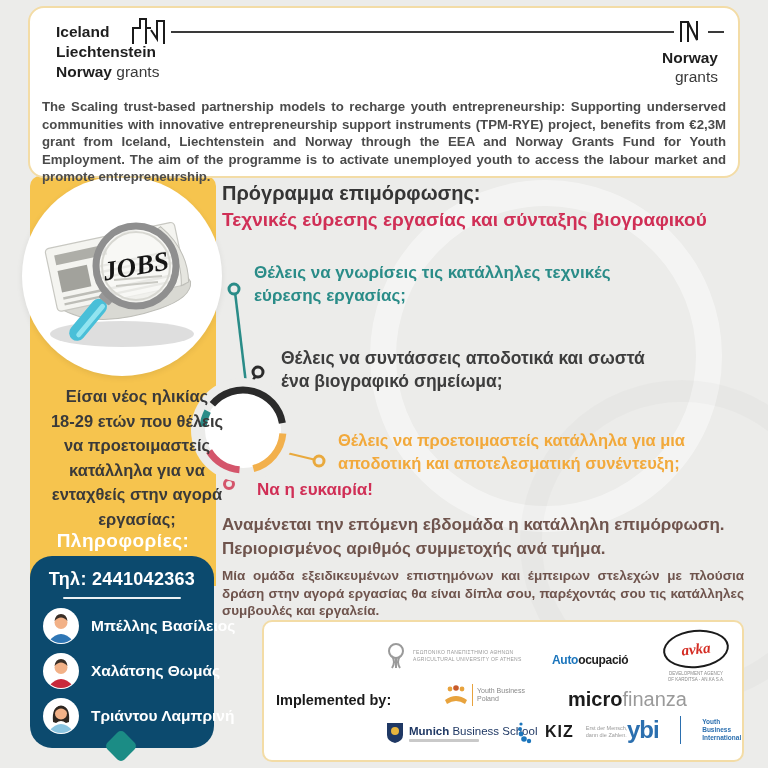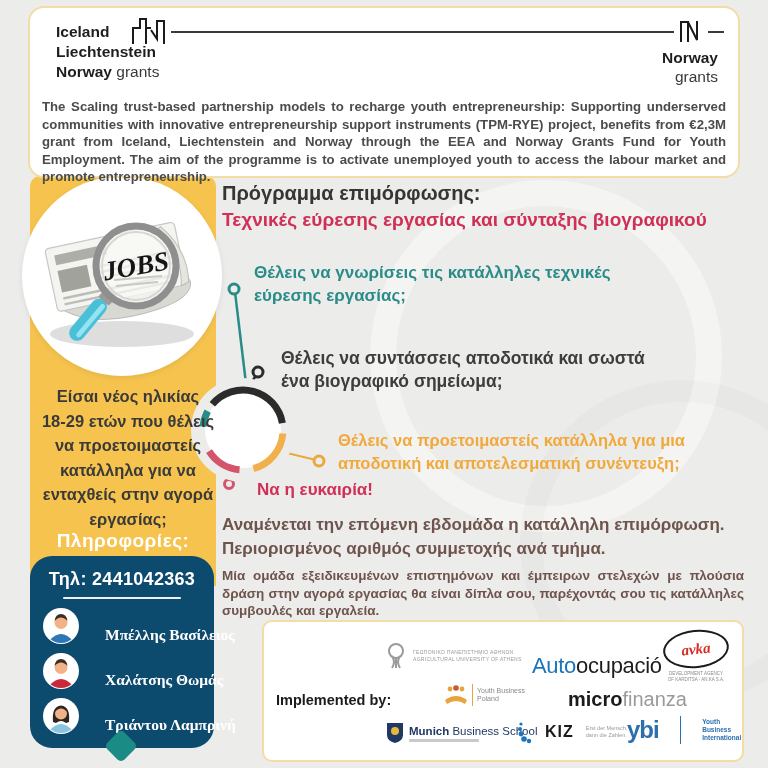--- a/index.html
+++ b/index.html
@@ -26,33 +26,33 @@
   .norway-text .b{font-weight:bold;}
   .norway-text .light{font-weight:normal;color:#3a3a3a;}
   .intro{position:absolute;left:12px;top:90px;width:684px;font-size:13.2px;font-weight:bold;color:#4b4b4b;
     line-height:17.5px;text-align:justify;}
 
   
   .sidebar{position:absolute;left:30px;top:176px;width:186px;height:410px;background:#F6C44E;
     border-radius:10px 10px 0 0;z-index:1;}
   .jobs-circle{position:absolute;left:22px;top:176px;width:200px;height:200px;background:#FFFFFF;border-radius:50%;
     z-index:2;box-shadow:0 2px 6px rgba(0,0,0,0.08);overflow:hidden;}
-  .sidebar-question{position:absolute;left:35px;top:384px;width:186px;z-index:3;text-align:center;
+  .sidebar-question{position:absolute;left:44px;top:384px;width:186px;z-index:3;text-align:center;
     font-size:16.5px;font-weight:bold;color:#3A3A3A;line-height:24.5px;white-space:pre-line;}
   .info-label{position:absolute;left:30px;top:530px;width:186px;z-index:3;text-align:center;
     font-size:19px;font-weight:bold;color:#FFFFFF;letter-spacing:0.5px;}
 
   
   .contact-card{position:absolute;left:30px;top:556px;width:184px;height:192px;background:#0c4a6e;
     border-radius:22px;z-index:4;}
   .contact-card::after{content:"";position:absolute;left:79px;bottom:-10px;width:24px;height:24px;
     background:#1B8C85;transform:rotate(45deg);border-radius:5px;}
   .phone{margin:13px 0 0 0;text-align:center;color:#FFFFFF;font-size:18px;font-weight:bold;letter-spacing:0.3px;}
   .phone-divider{width:118px;height:2px;background:rgba(255,255,255,0.92);margin:7px auto 2px auto;border-radius:1px;}
-  .contact-row{display:flex;align-items:flex-end;gap:26px;margin:9px 0 0 13px;font-family:Liberation Serif, serif;}
+  .contact-row{display:flex;align-items:center;gap:12px;margin:9px 0 0 13px;}
   .avatar{width:36px;height:36px;flex:0 0 36px;}
   .contact-name{color:#FFFFFF;font-size:15.5px;font-weight:bold;white-space:nowrap;}
 
   
   .main-title{position:absolute;left:222px;top:182px;font-size:20px;font-weight:bold;color:#353535;z-index:3;}
   .main-subtitle{position:absolute;left:222px;top:209px;font-size:19px;font-weight:bold;color:#D02F56;z-index:3;}
   .q{position:absolute;font-weight:bold;z-index:3;white-space:pre-line;line-height:23px;}
   .q1{left:254px;top:261px;width:380px;color:#2A8C88;font-size:17px;}
   .q2{left:281px;top:347px;width:380px;color:#3D3D3D;font-size:17.5px;}
   .q3{left:338px;top:429px;width:410px;color:#F2A93B;font-size:16.5px;}
@@ -64,21 +64,21 @@
 
   
   .hub-svg{position:absolute;left:190px;top:265px;width:150px;height:235px;z-index:2;}
 
   
   .partners-card{position:absolute;left:262px;top:620px;width:478px;height:138px;background:#FFFFFF;
     border:2px solid #F3DCA6;border-radius:10px;z-index:3;}
   .pc{position:absolute;}
   .aua{left:120px;top:20px;display:flex;align-items:center;gap:5px;}
   .aua-lines{font-size:5px;color:#9a9a9a;line-height:7px;letter-spacing:0.3px;white-space:pre-line;}
-  .autoocupacio{left:268px;top:31px;font-size:22px;font-weight:normal;letter-spacing:-0.3px;}
+  .autoocupacio{left:288px;top:31px;font-size:12px;font-weight:bold;letter-spacing:-0.3px;}
   .autoocupacio .p1{color:#1B75BC;}
   .autoocupacio .p2{color:#1d1d1d;}
   .anka{left:392px;top:8px;text-align:center;width:80px;}
   .anka-oval{width:62px;height:34px;border:2.5px solid #1b1b1b;border-radius:50%;margin:0 auto;
     display:flex;align-items:center;justify-content:center;transform:rotate(-6deg);}
   .anka-name{color:#D42B22;font-size:15px;font-weight:bold;font-style:italic;font-family:"Liberation Serif",serif;}
   .anka-sub{font-size:4.5px;color:#8a8a8a;line-height:6px;margin-top:3px;white-space:pre-line;}
   .implemented{left:12px;top:70px;font-size:14.5px;font-weight:bold;color:#1b1b1b;}
   .ybp{left:178px;top:62px;display:flex;align-items:center;gap:4px;}
   .ybp-divider{width:1px;height:22px;background:#E8A33D;}

